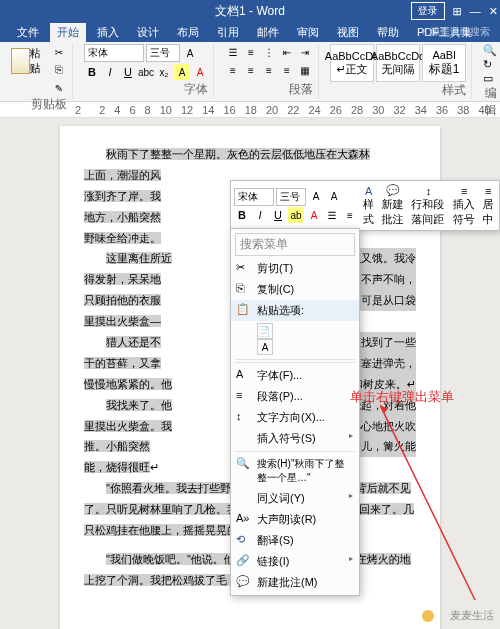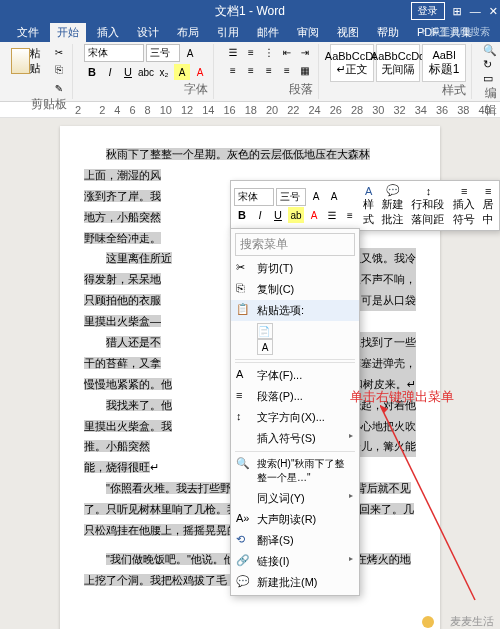--- a/index.html
+++ b/index.html
@@ -36,21 +36,21 @@
 .mini-row{display:flex;gap:2px}
 .context-menu{position:absolute;top:228px;left:230px;background:#fcfcfc;border:1px solid #c0c0c0;box-shadow:2px 2px 8px rgba(0,0,0,0.25);width:130px;z-index:6;padding:2px 0}
 .ctx-search{margin:2px 4px;border:1px solid #d0d0d0;padding:2px 4px;font-size:12px;color:#888}
 .ctx-item{padding:3px 6px 3px 26px;font-size:11px;position:relative;cursor:pointer}
 .ctx-item.highlight{background:#e8f0fa}
 .ctx-icon{position:absolute;left:5px;top:3px;width:14px;height:14px;font-size:11px}
 .ctx-sep{height:1px;background:#e0e0e0;margin:2px 4px}
 .ctx-arrow{position:absolute;right:6px;font-size:8px;color:#666}
 .annotation{position:absolute;top:388px;left:350px;color:#e03030;font-size:13px;z-index:7;font-weight:500}
 .anno-line{position:absolute;top:405px;left:380px;width:100px;height:200px;z-index:7}
-.watermark{position:absolute;bottom:0;right:6px;color:#999;font-size:10px;z-index:8;display:flex;align-items:center;gap:16px}
+.watermark{position:absolute;bottom:6px;right:6px;color:#999;font-size:10px;z-index:8;display:flex;align-items:center;gap:16px}
 .wm-icon{width:12px;height:12px;border-radius:50%;background:#f0c050}
 </style>
 </head>
 <body>
 
 <div class="title-bar">
   <span style="width:40px"></span>
   <span class="title-center">文档1 - Word</span>
   <div class="title-right">
     <span class="login-box">登录</span>

